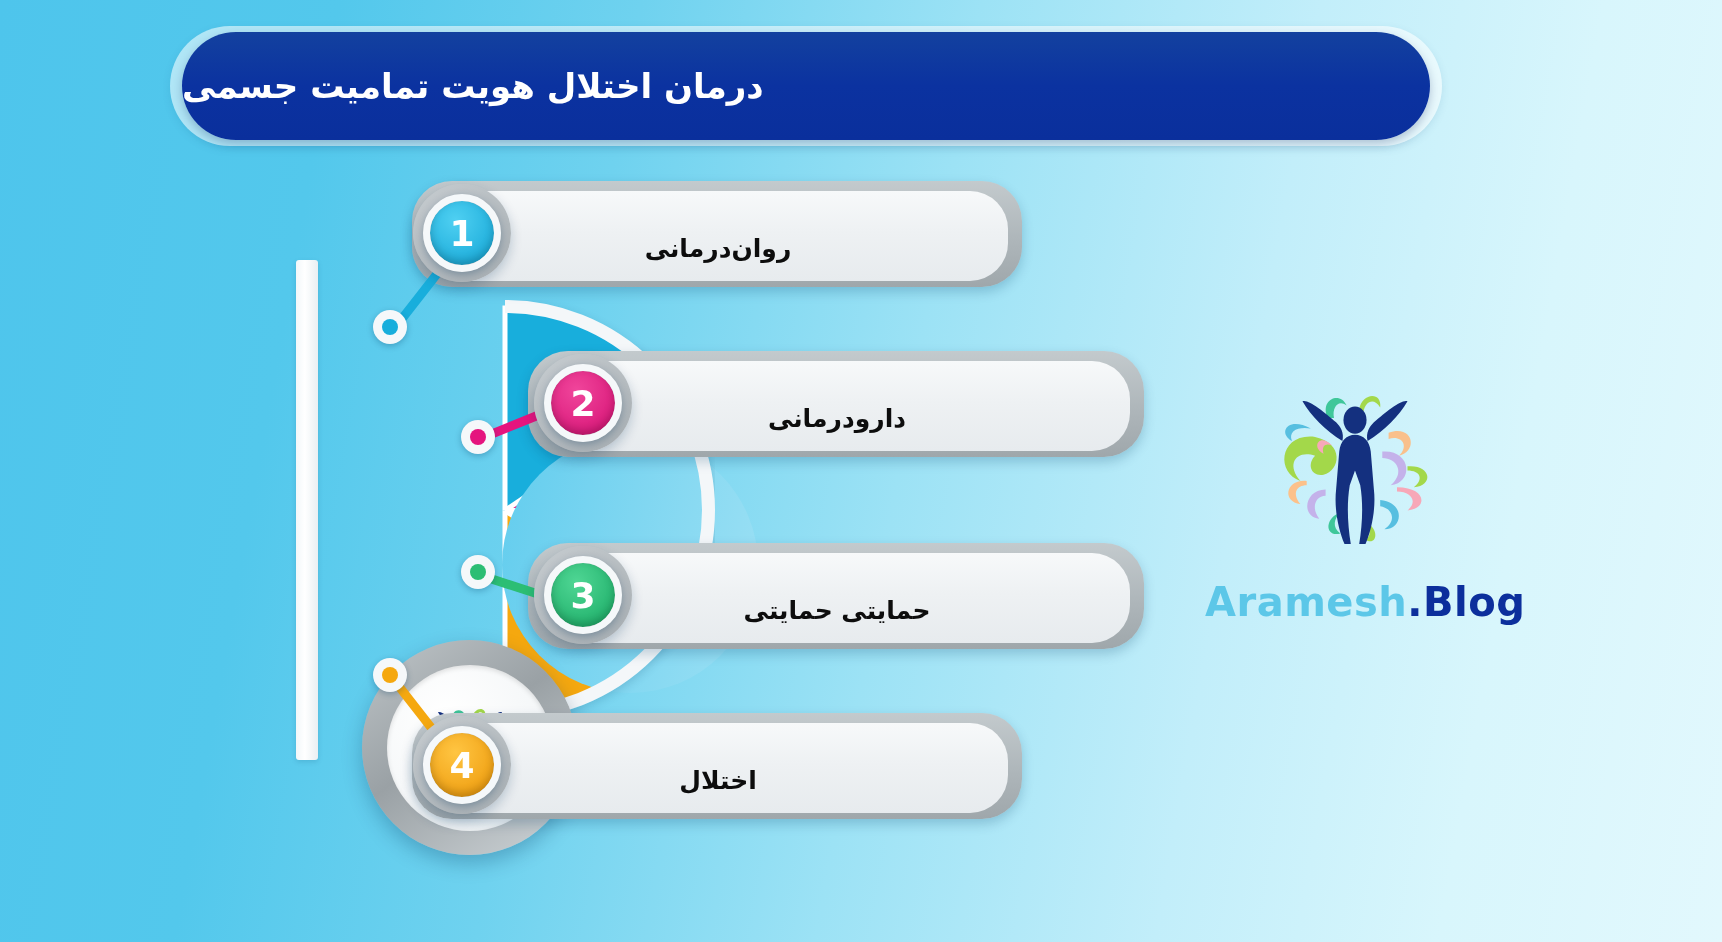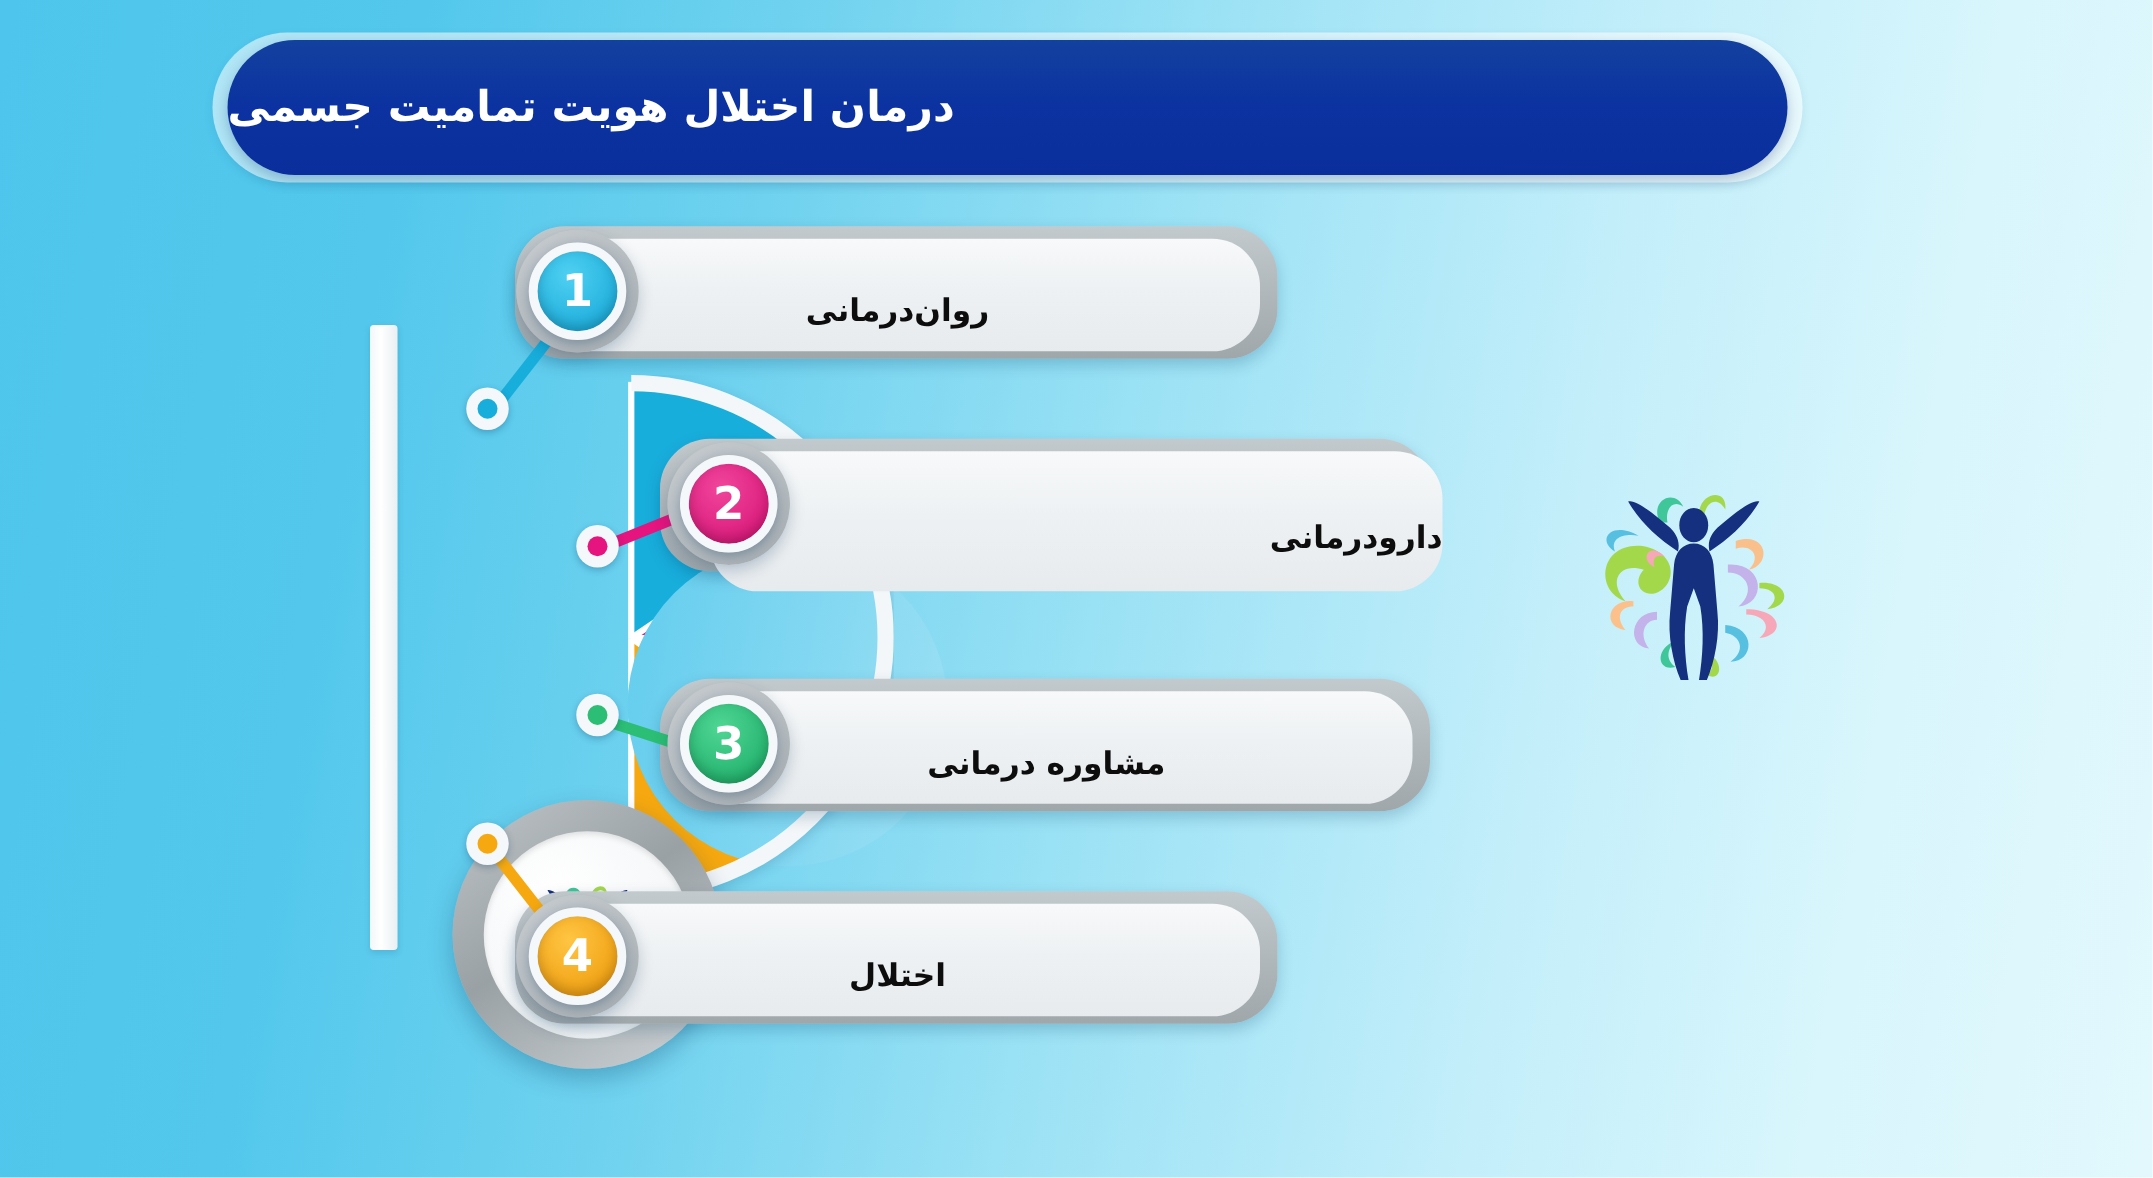--- a/index.html
+++ b/index.html
@@ -238,36 +238,36 @@
     <div class="badge-outer"></div>
     <div class="badge-core" style="background:radial-gradient(circle at 40% 30%,#4fd0f2,#0fa3d4);">
       <span>1</span>
     </div>
     <div class="badge-ring"></div>
   </div>
 </div>
 
 <div class="item">
   <div class="card-shadow" style="left:528px; top:351px; width:616px; height:106px;"></div>
-  <div class="card" style="left:568px; top:361px; width:586px; height:112px;justify-content:flex-end;">
+  <div class="card" style="left:544px; top:361px; width:586px; height:90px;">
     <div class="card-label">دارودرمانی</div>
   </div>
   <div class="badge" style="left:544px; top:364px;">
     <div class="badge-outer"></div>
     <div class="badge-core" style="background:radial-gradient(circle at 40% 30%,#f0459b,#d40e72);">
       <span>2</span>
     </div>
     <div class="badge-ring"></div>
   </div>
 </div>
 
 <div class="item">
   <div class="card-shadow" style="left:528px; top:543px; width:616px; height:106px;"></div>
   <div class="card" style="left:544px; top:553px; width:586px; height:90px;">
-    <div class="card-label">مشاوره درمانی</div>
+    <div class="card-label">حمایتی حمایتی</div>
   </div>
   <div class="badge" style="left:544px; top:556px;">
     <div class="badge-outer"></div>
     <div class="badge-core" style="background:radial-gradient(circle at 40% 30%,#4fd694,#16a862);">
       <span>3</span>
     </div>
     <div class="badge-ring"></div>
   </div>
 </div>
 
@@ -299,13 +299,16 @@
     <path d="M54 120 C34 118 30 140 48 142 C40 132 44 124 54 124 Z" fill="#fcc18a"></path>
     <path d="M72 128 C52 128 48 154 66 156 C58 146 62 134 72 134 Z" fill="#c4b2ea"></path>
     <path d="M86 150 C70 156 72 174 86 170 C78 164 80 156 86 150 Z" fill="#3fc79a"></path>
     <path d="M124 138 C148 140 146 166 128 166 C140 158 136 146 124 144 Z" fill="#57bfe0"></path>
     <path d="M112 160 C124 168 120 182 110 176 C116 172 114 166 112 160 Z" fill="#a3d84a"></path>
     <ellipse cx="100" cy="62" rx="11" ry="13" fill="#14307f"></ellipse>
     <path d="M100 76 C108 76 114 82 115 92 L118 128 C120 146 116 166 110 180 L104 180 C107 162 108 142 105 124 L100 110 L95 124 C92 142 93 162 96 180 L90 180 C84 166 80 146 82 128 L85 92 C86 82 92 76 100 76 Z" fill="#14307f"></path>
     <path d="M88 82 C72 72 58 58 50 44 C56 42 70 54 82 64 C86 68 90 74 88 82 Z" fill="#14307f"></path>
     <path d="M112 82 C128 72 142 58 150 44 C144 42 130 54 118 64 C114 68 110 74 112 82 Z" fill="#14307f"></path>
   </svg>
+  <div id="brand-text">
+    <span id="brand-a">Aramesh</span><span id="brand-b">.Blog</span>
+  </div>
 </div>
 
 </body></html>

